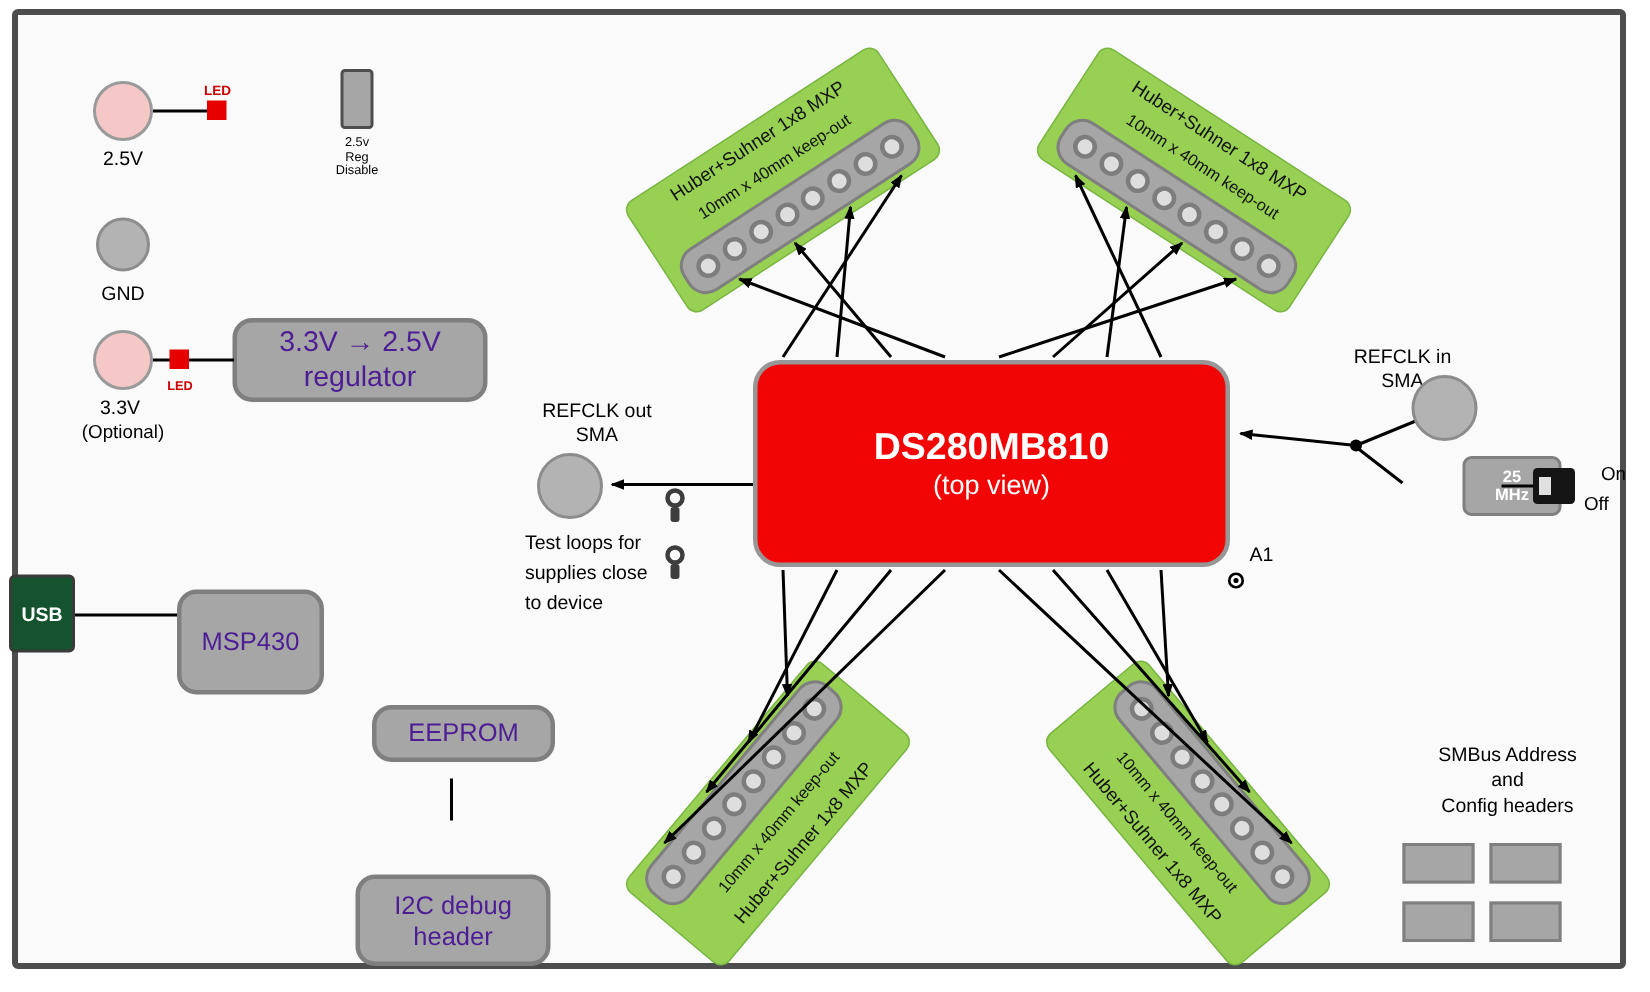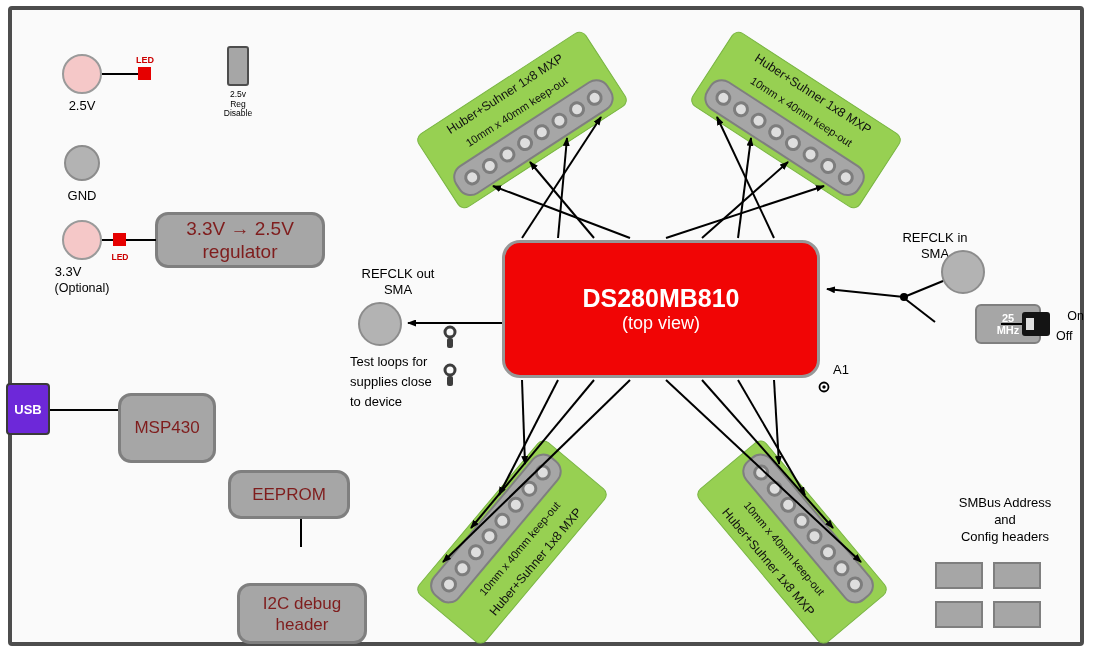--- a/index.html
+++ b/index.html
@@ -14,21 +14,21 @@
   .frame {
     position:absolute; left:8px; top:6px; width:1076px; height:640px;
     border:4px solid #4d4d4d; border-radius:4px; background:#fafafa;
   }
   .lbl { position:absolute; font-size:13px; color:#000; text-align:center; line-height:16px; }
   .small { font-size:8.5px; line-height:9.5px; }
   .red { color:#cc0000; font-weight:bold; }
 
   .gbox {
     position:absolute; background:#a6a6a6; border:3px solid #7f7f7f; border-radius:13px;
-    color:#7f1d1d; display:flex; flex-direction:column; align-items:center; justify-content:center;
+    color:#4c1d95; display:flex; flex-direction:column; align-items:center; justify-content:center;
     text-align:center;
   }
   .circle { position:absolute; border-radius:50%; }
   .pink { background:#f5c8c8; border:2px solid #9a9a9a; }
   .graycir { background:#b3b3b3; border:2.5px solid #8c8c8c; }
   .ledsq { position:absolute; width:13px; height:13px; background:#e60000; z-index:70; }
 
   .chip {
     position:absolute; left:502px; top:240px; width:318px; height:138px;
     background:#f10505; border:3px solid #979797; border-radius:18px;
@@ -54,21 +54,21 @@
   .ctitle { font-size:12.5px; color:#111; white-space:nowrap; }
   .ckeep  { font-size:11px;   color:#111; white-space:nowrap; }
   .cbody {
     width:182px; height:34px; background:#a6a6a6; border:2px solid #7f7f7f; border-radius:14px;
     display:flex; align-items:center; justify-content:space-around; padding:0 6px;
   }
   .cpin { width:16px; height:16px; border-radius:50%; background:#dedede; border:3px solid #7d7d7d; }
 
   .usb {
     position:absolute; left:6px; top:383px; width:44px; height:52px;
-    background:#6d28d9; border:2px solid #3a3a3a; border-radius:4px;
+    background:#14532d; border:2px solid #3a3a3a; border-radius:4px;
     color:#fff; font-weight:bold; font-size:13px;
     display:flex; align-items:center; justify-content:center; z-index:20;
   }
   .regdis {
     position:absolute; left:227px; top:46px; width:22px; height:40px;
     background:#a6a6a6; border:2px solid #4d4d4d; border-radius:3px;
   }
   .osc {
     position:absolute; left:935px; top:304px; width:66px; height:40px;
     background:#a6a6a6; border:2px solid #7f7f7f; border-radius:6px;
@@ -169,35 +169,35 @@
   <div>Reg</div>
   <div>Disable</div>
 </div>
 
 <div class="circle graycir" style="left:64px; top:145px; width:36px; height:36px;"></div>
 <div class="lbl" style="left:58px; top:188px; width:48px;">GND</div>
 
 <div class="circle pink" style="left:62px; top:220px; width:40px; height:40px;"></div>
 <div class="ledsq" style="left:113px; top:233px;"></div>
 <div class="lbl red" style="left:106px; top:249px; width:28px; font-size:8.5px; z-index:70;">LED</div>
-<div class="lbl" style="left:40px; top:264px; width:56px;text-align:center;">3.3V</div>
+<div class="lbl" style="left:52px; top:264px; width:56px;text-align:center;">3.3V</div>
 <div class="lbl" style="left:44px; top:280px; width:76px; font-size:12.5px;">(Optional)</div>
 
 <div class="gbox" style="left:155px; top:212px; width:170px; height:56px; font-size:19px; line-height:23px;">
   <div>3.3V → 2.5V</div>
   <div>regulator</div>
 </div>
 
 <div class="usb">
     <span>USB</span>
   </div>
 <div class="gbox" style="left:118px; top:377px; width:98px; height:70px; font-size:17px;margin-top:16px;">
   <span>MSP430</span>
 </div>
-<div class="gbox" style="left:228px; top:470px; width:122px; height:49px; font-size:17px;">
+<div class="gbox" style="left:248px; top:470px; width:122px; height:38px; font-size:17px;">
   <span>EEPROM</span>
 </div>
 <div class="gbox" style="left:237px; top:547px; width:130px; height:61px; font-size:17px; line-height:21px;margin-top:36px;">
   <div>I2C debug</div>
   <div>header</div>
 </div>
 
 <div class="lbl" style="left:348px; top:266px; width:100px;">
   <div>REFCLK out</div>
   <div>SMA</div>

